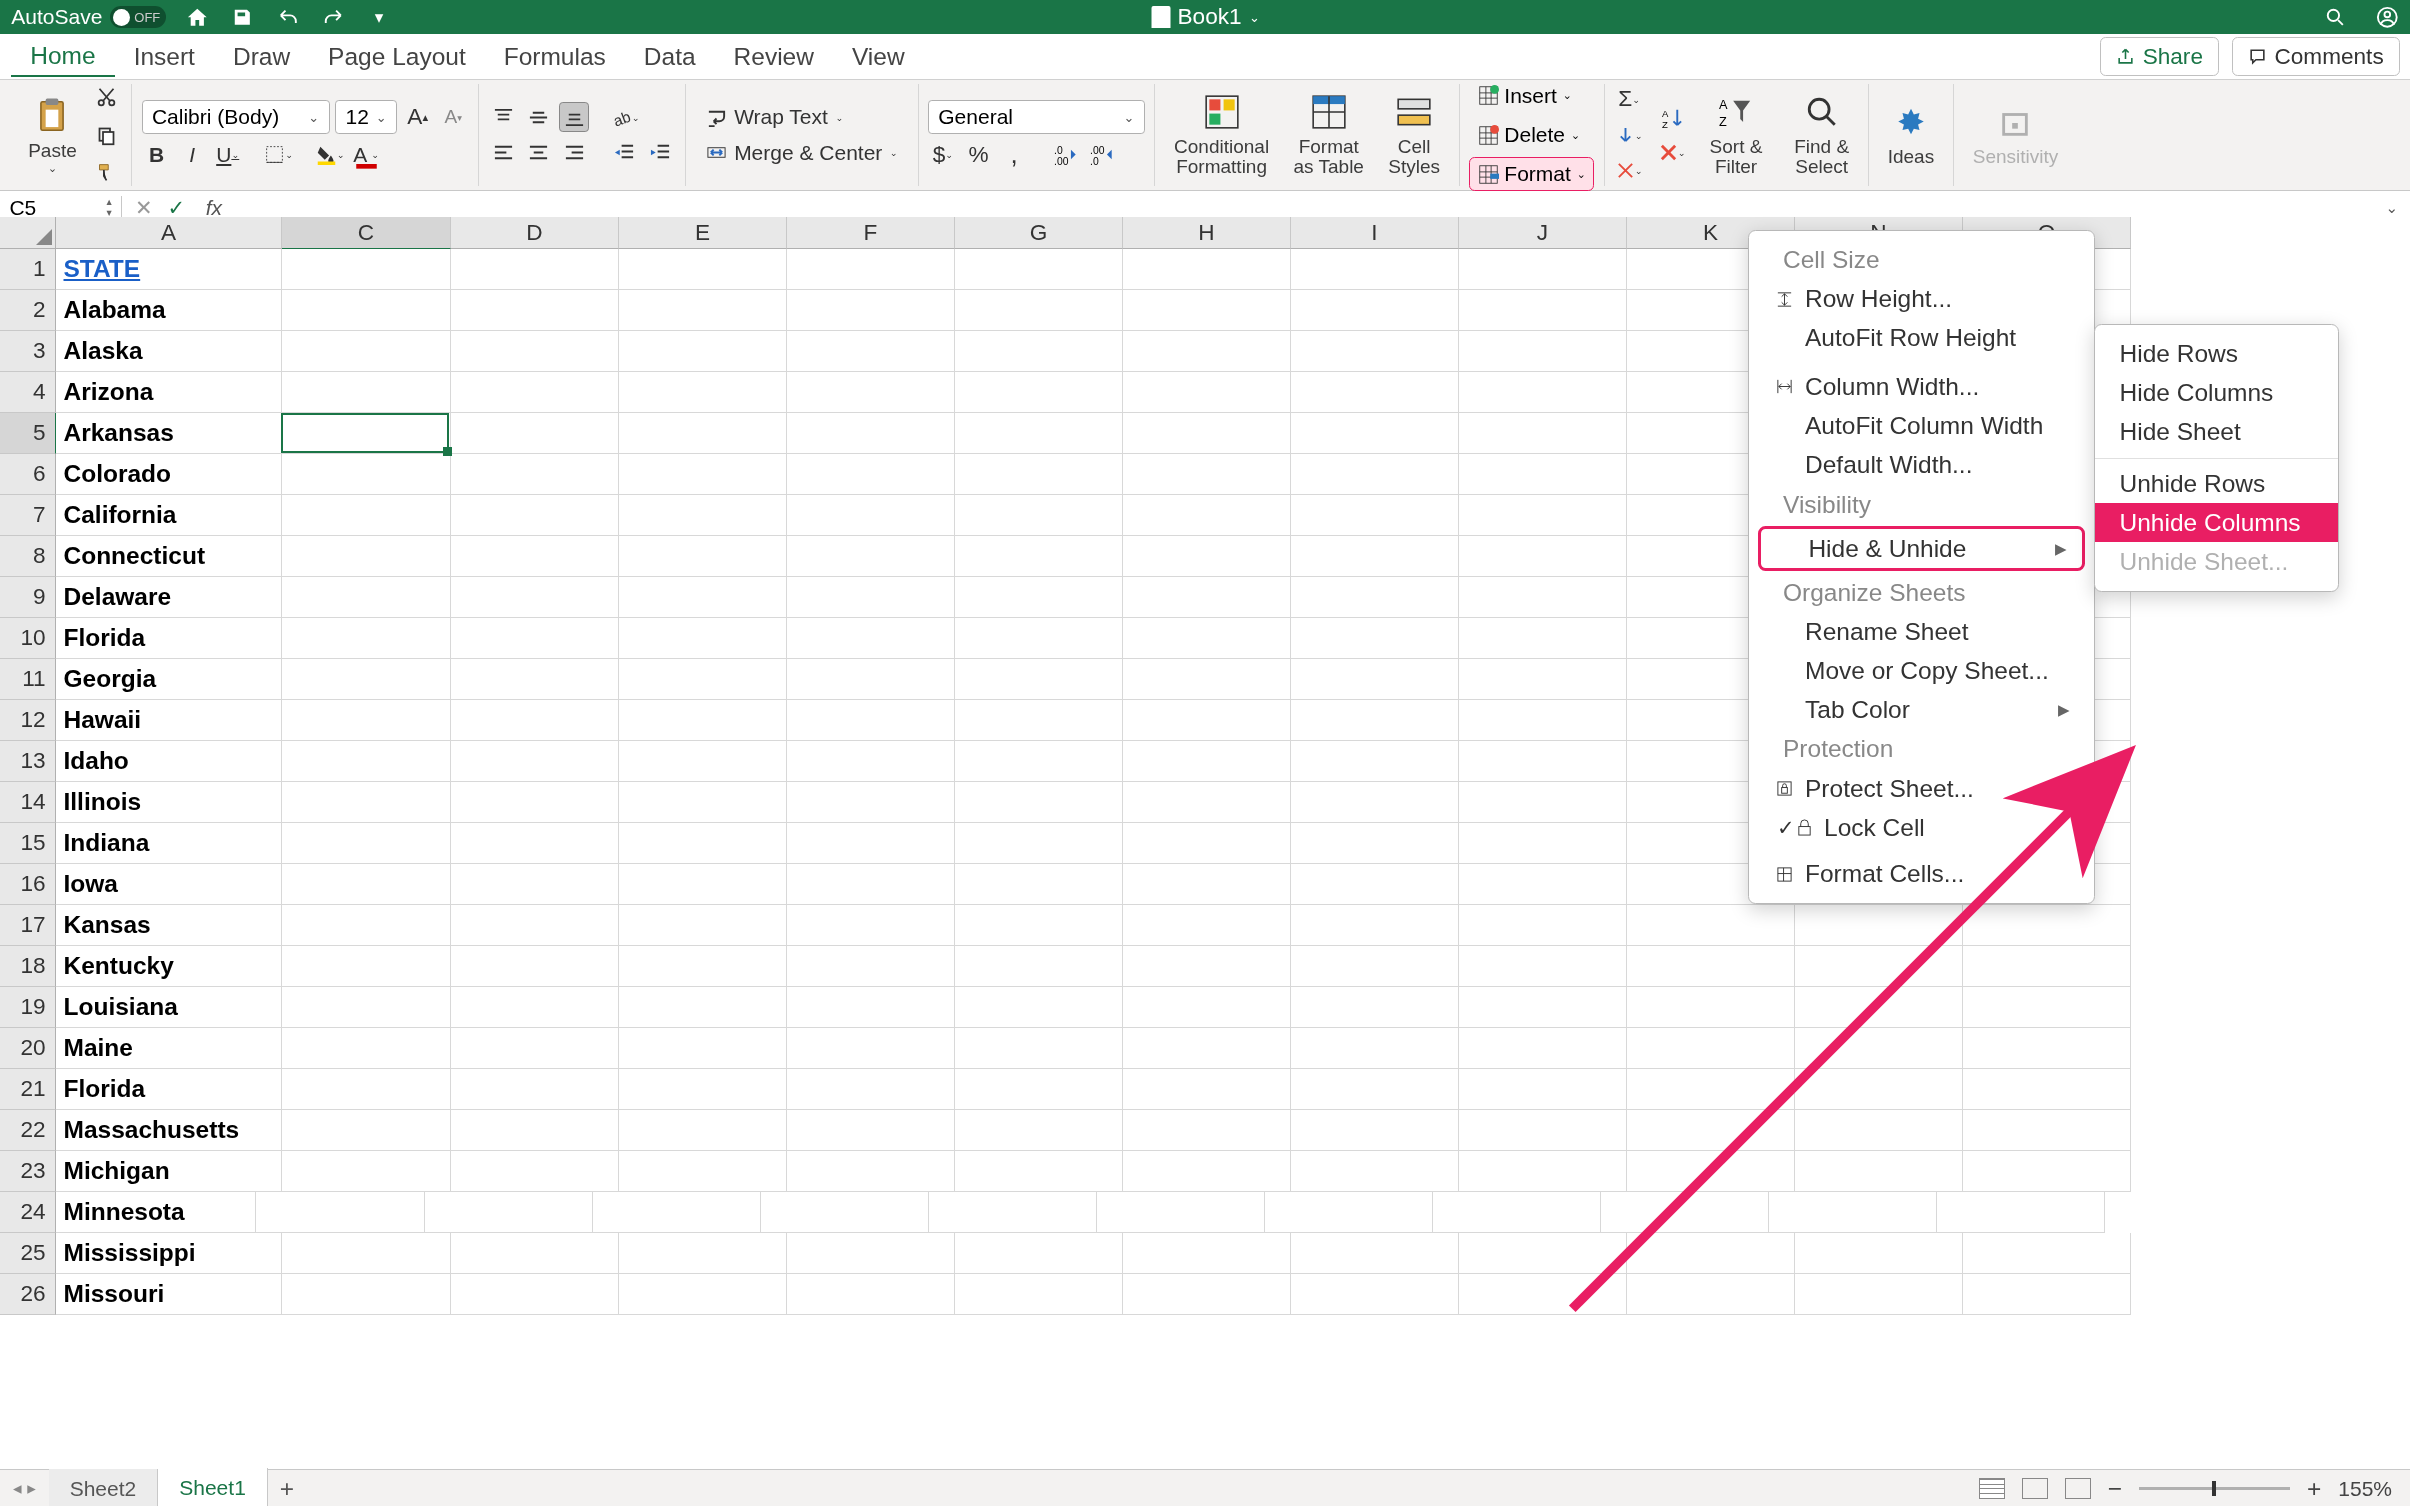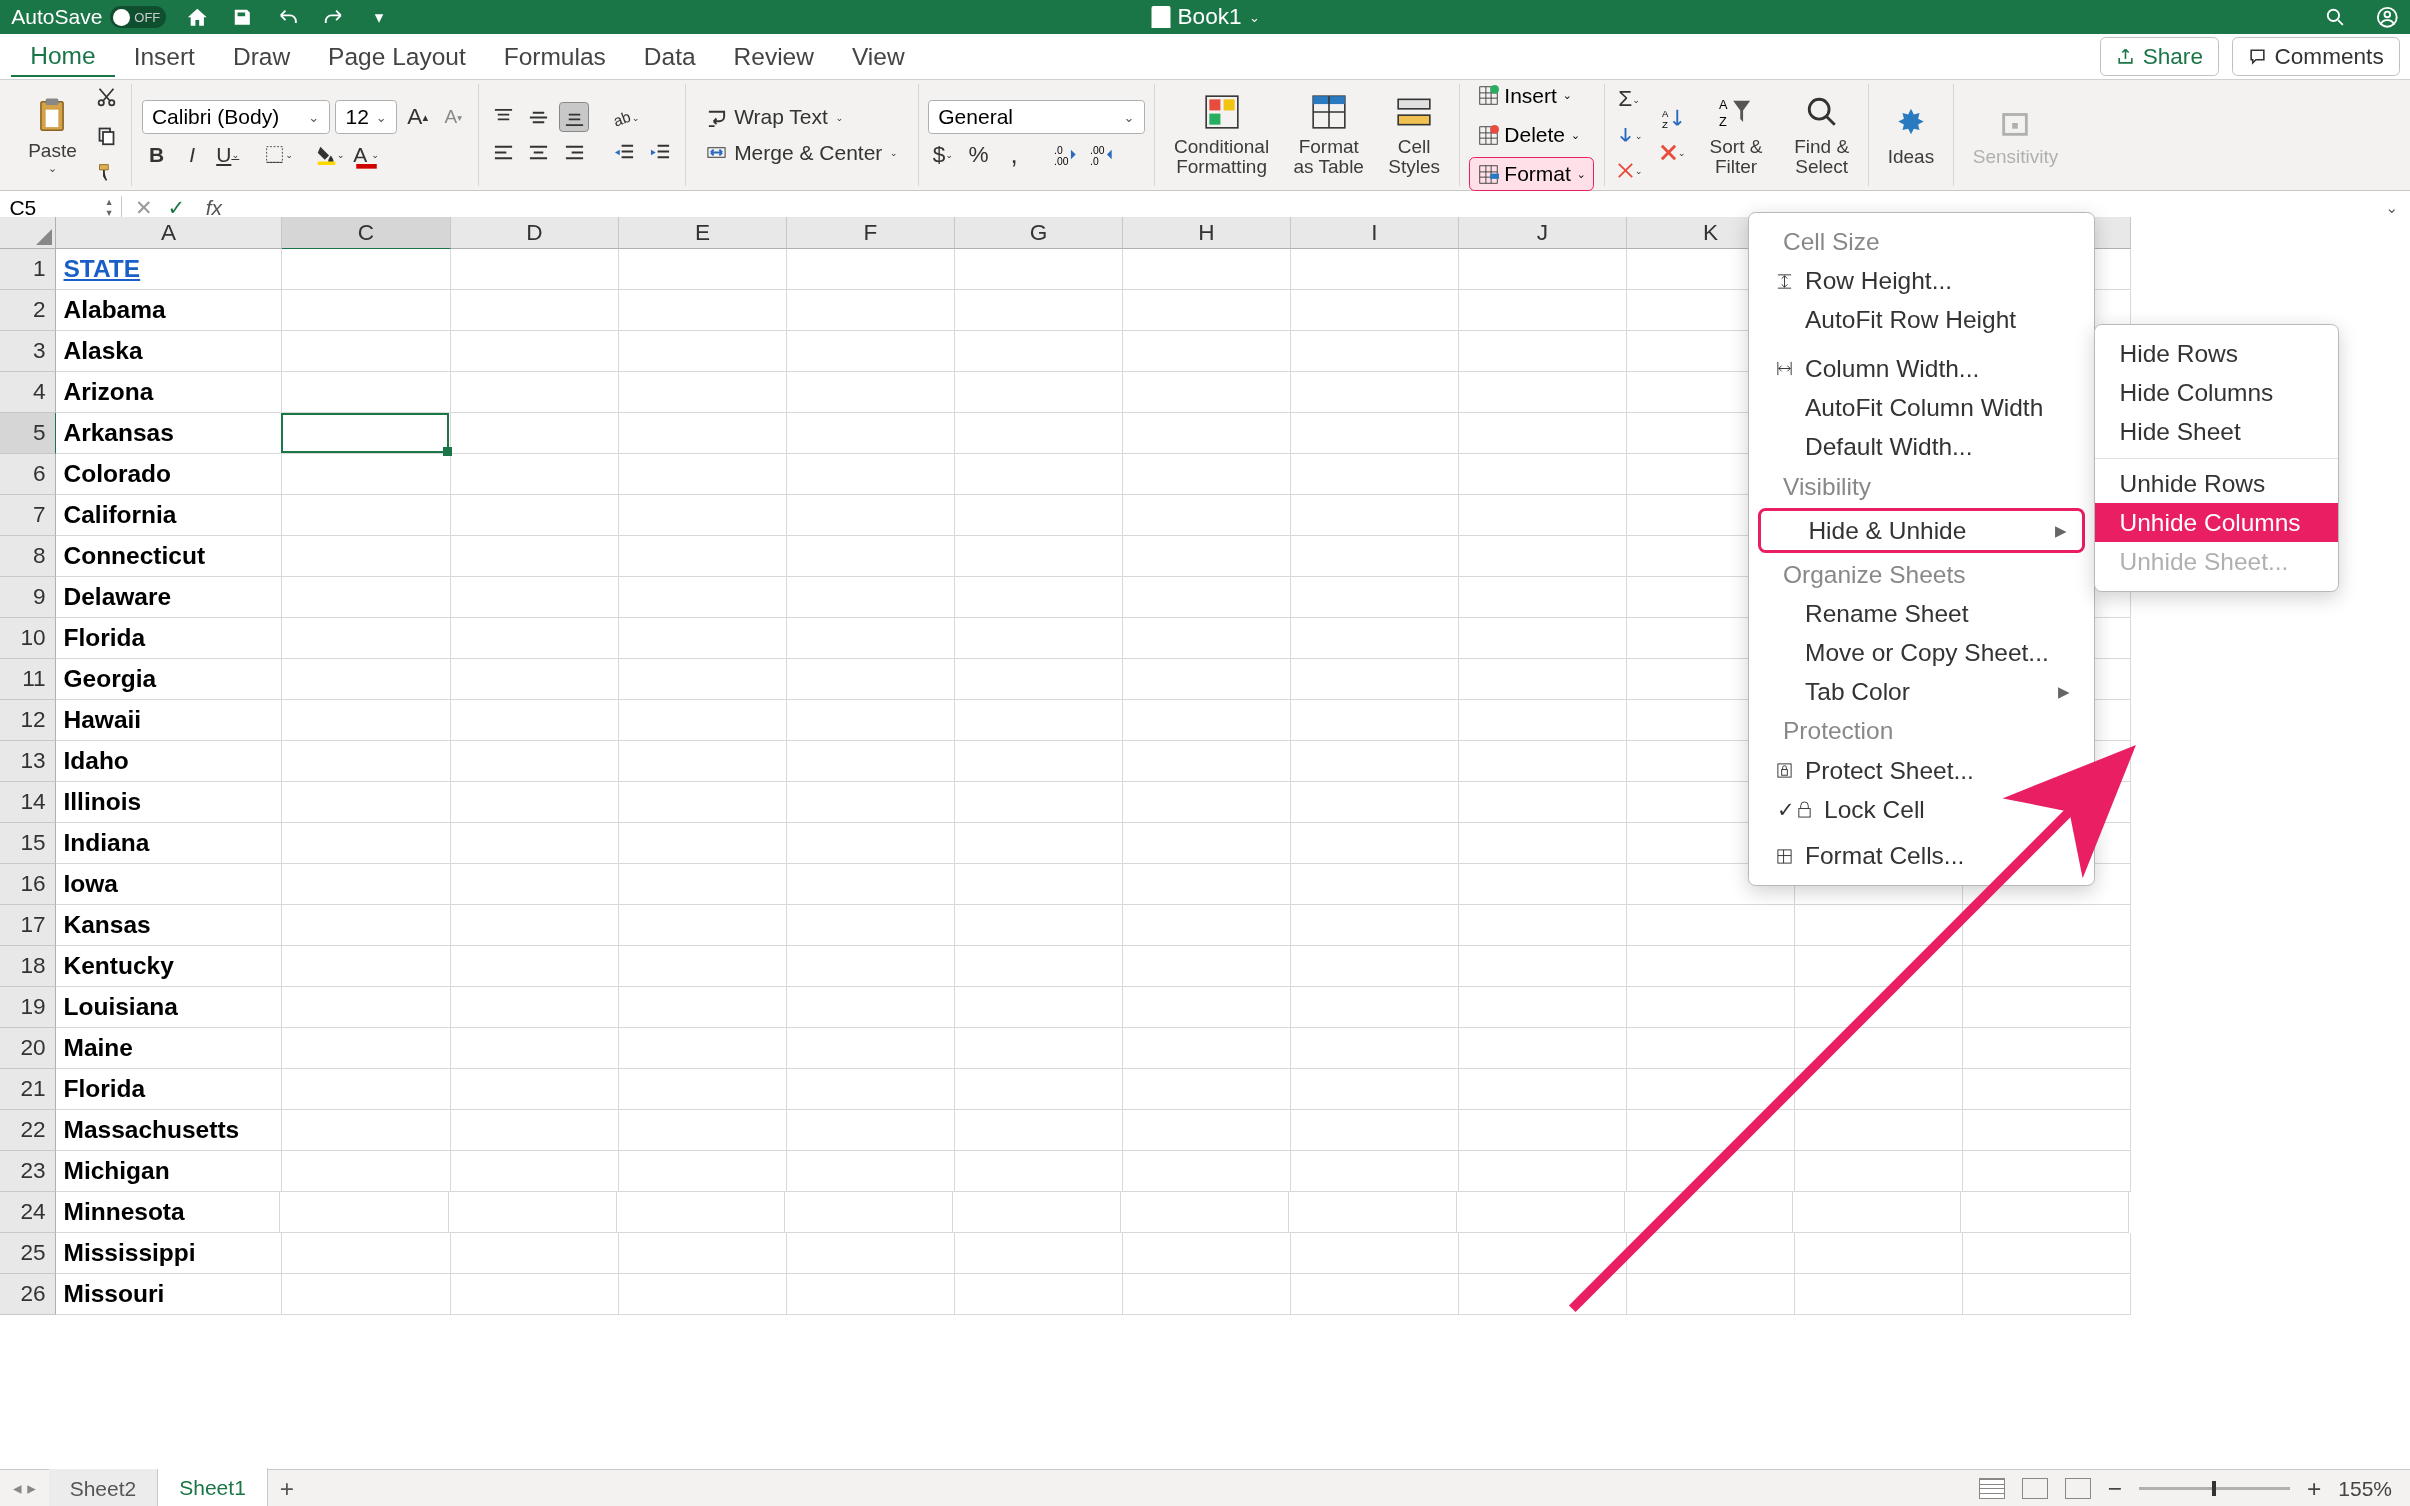--- a/index.html
+++ b/index.html
@@ -76,21 +76,21 @@
 .dd-section { color:#888; padding:5.6px 24.5px 5.6px 34px; font-size:24.5px; }
 .dd-item { padding:5.6px 24.5px 5.6px 56px; display:flex; align-items:center; gap:13px; cursor:pointer; position:relative; }
 .dd-item .ii { position:absolute; left:24.5px; width:21px; height:21px; display:flex; align-items:center; justify-content:center; }
 .dd-item.submenu::after { content:"▶"; margin-left:auto; font-size:15px; color:#666; }
 .dd-item.hl { background:#e91e63; color:#fff; }
 .dd-item.hl::after { color:#fff; }
 .dd-item.hl-box { border:3.8px solid #e91e63; border-radius:7.5px; margin:1.9px 9.4px; padding:5.6px 15px 5.6px 47px; }
 .dd-item.checked::before { content:"✓"; position:absolute; left:28px; font-size:21px; }
 .dd-item.disabled { color:#b0b0b0; }
 .dd-sep { height:0.9px; background:#e0e0e0; margin:5.6px 0; }
-.format-menu { left:1748px; top:212px; width:347px; }
+.format-menu { left:1748px; top:230px; width:347px; }
 .hide-submenu { top:324px; left:2094px; width:245px; }
 .hide-submenu .dd-item { padding-left:24.5px; }
 
 
 .arrow-svg { position:absolute; pointer-events:none; z-index:200; }
 
 
 .sheet-bar { position:absolute; bottom:0; left:0; right:0; height:38px; background:#f3f2f1; border-top:0.9px solid #c8c8c8; display:flex; align-items:center; }
 .sheet-nav { display:flex; gap:5.6px; padding:0 13px; color:#888; font-size:17px; }
 .sheet-tab { padding:7.5px 21px; font-size:21px; border-right:0.9px solid #c8c8c8; cursor:pointer; color:#555; background:#ececec; }
@@ -896,21 +896,21 @@
         <div class="cell" style="width: 168px;"></div>
         <div class="cell" style="width: 168px;"></div>
         <div class="cell" style="width: 168px;"></div>
         <div class="cell" style="width: 168px;"></div>
         <div class="cell" style="width: 168px;"></div>
         <div class="cell" style="width: 168px;"></div>
         <div class="cell" style="width: 168px;"></div>
         <div class="cell" style="width: 168px;"></div>
       </div>
       <div class="cell-row">
-        <div class="cell bold" style="width: 224px;">Minnesota</div>
+        <div class="cell bold" style="width: 200px;">Minnesota</div>
         <div class="cell" style="width: 169px;"></div>
         <div class="cell" style="width: 168px;"></div>
         <div class="cell" style="width: 168px;"></div>
         <div class="cell" style="width: 168px;"></div>
         <div class="cell" style="width: 168px;"></div>
         <div class="cell" style="width: 168px;"></div>
         <div class="cell" style="width: 168px;"></div>
         <div class="cell" style="width: 168px;"></div>
         <div class="cell" style="width: 168px;"></div>
         <div class="cell" style="width: 168px;"></div>

